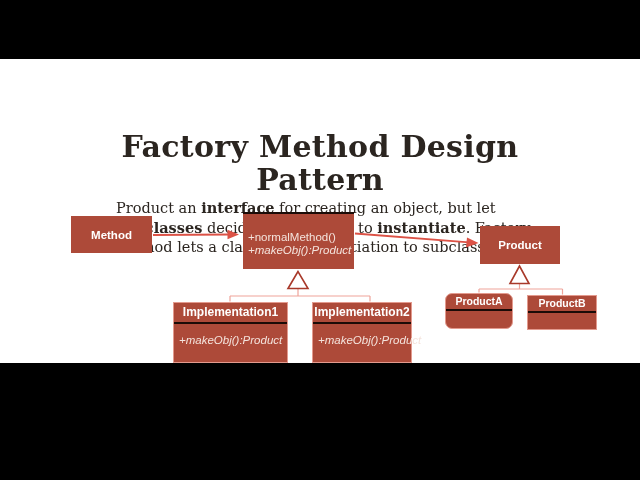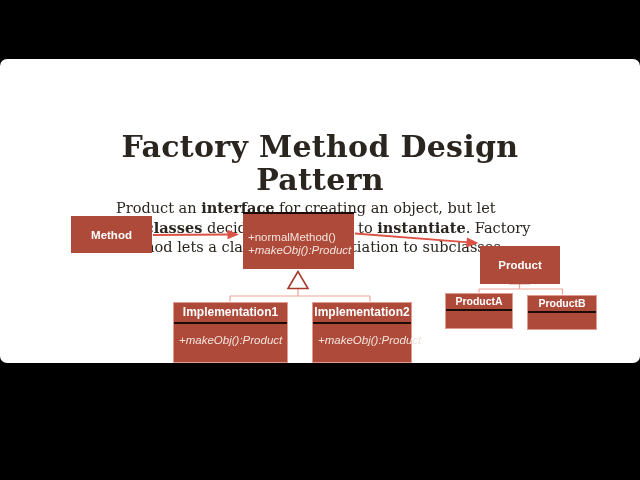--- a/index.html
+++ b/index.html
@@ -1,18 +1,18 @@
 <!DOCTYPE html>
 <html style="--letterbox: #000000; --slide-bg: #FFFFFF; --slide-text: #2B2520; --box-fill: #AD4A39; --box-outline: #E39A8E; --divider: #1B0B07; --box-title-text: #FFFFFF; --box-method-text: #F4E3DC; --arrow: #DC5246; --connector: #EFA49A; --triangle-stroke: #A8392A; --triangle-fill: #FFFFFF;"><head>
 <meta charset="utf-8">
 <style>
   html,body{margin:0;padding:0;background:#222;}
   .frame{position:relative;width:640px;height:480px;background:var(--letterbox,#000);overflow:hidden;
          font-family:"Liberation Sans",sans-serif;}
-  .slide{position:absolute;left:0;top:59px;width:640px;height:304px;background:var(--slide-bg,#fff);border-radius:7px;}
+  .slide{position:absolute;left:0;top:59px;width:640px;height:304px;background:var(--slide-bg,#fff);}
   
   .slide-title{position:absolute;left:90px;right:90px;top:71px;margin:0;text-align:center;
                font-family:"DejaVu Serif","Liberation Serif",serif;font-weight:bold;
                font-size:30px;line-height:33px;color:var(--slide-text,#2b2520);letter-spacing:.3px;}
   .desc{position:absolute;left:116px;top:139px;color:var(--slide-text,#2b2520);
         font-family:"DejaVu Serif","Liberation Serif",serif;font-size:14.5px;}
   .desc-line{white-space:nowrap;line-height:19px;}
   .desc-line strong{font-weight:bold;}
   
   .uml-box{position:absolute;background:var(--box-fill,#ad4a39);box-sizing:border-box;color:var(--box-title-text,#fff);}
@@ -21,26 +21,26 @@
   .uml-title.small{font-size:10.5px;}
   .uml-divider{height:2px;background:var(--divider,#1b0b07);}
   .uml-divider.thin{height:1.5px;}
   .uml-method{font-size:11.5px;line-height:12.5px;color:var(--box-method-text,#f4e3dc);padding-left:5px;white-space:nowrap;}
   .uml-method.italic{font-style:italic;}
   .centered{display:flex;align-items:center;justify-content:center;font-weight:bold;font-size:11.5px;}
   #box-client{left:71px;top:216px;width:81px;height:37px;}
   #box-abstraction{left:243px;top:212px;width:111px;height:57px;}
   #box-abstraction .uml-title{line-height:21px;}
   #box-abstraction .uml-body{padding-top:17px;}
-  #box-product{left:480px;top:226px;width:80px;height:38px;margin-top:20px;}
+  #box-product{left:480px;top:226px;width:80px;height:38px;}
   #box-impl1{left:173px;top:302px;width:115px;height:61px;}
   #box-impl2{left:312px;top:302px;width:100px;height:61px;}
   #box-impl1 .uml-title,#box-impl2 .uml-title{line-height:19px;}
   #box-impl1 .uml-body,#box-impl2 .uml-body{padding-top:10px;}
-  #box-productA{left:445px;top:293px;width:68px;height:36px;}
+  #box-productA{left:445px;top:293px;width:68px;height:36px;border-radius:7px;}
   #box-productB{left:527px;top:295px;width:70px;height:35px;}
   #box-productA .uml-title,#box-productB .uml-title{line-height:15px;}
   
   .overlay{position:absolute;left:0;top:0;width:640px;height:480px;pointer-events:none;}
   .arrow-line{stroke:var(--arrow,#dc5246);stroke-width:1.8;fill:none;}
   .arrow-head{fill:var(--arrow,#dc5246);stroke:none;}
   .bracket{stroke:var(--connector,#efa49a);stroke-width:1.2;fill:none;}
   .triangle{fill:var(--triangle-fill,#fff);stroke:var(--triangle-stroke,#a8392a);stroke-width:1.6;}
 </style>
 </head>

